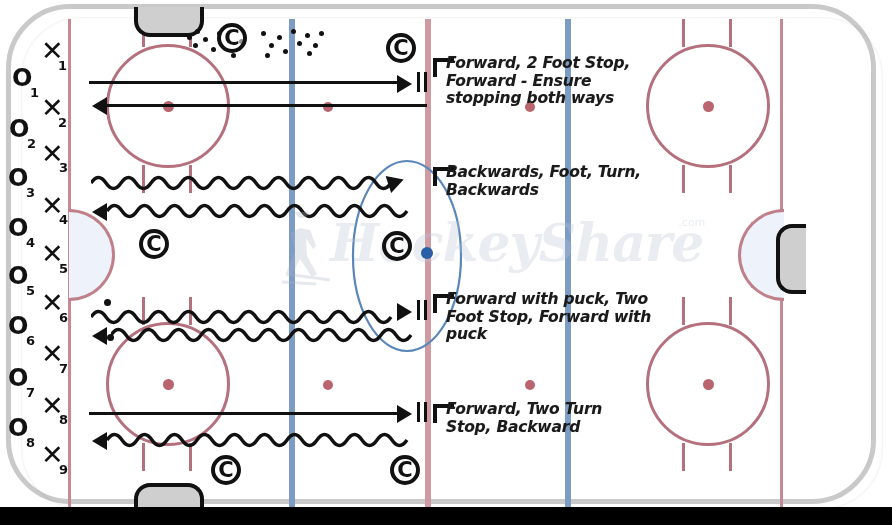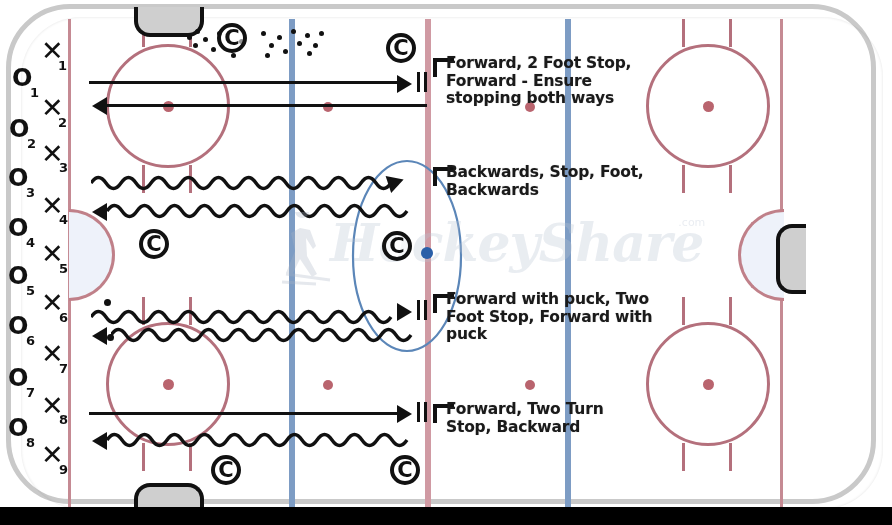--- a/index.html
+++ b/index.html
@@ -63,21 +63,21 @@
   
   .puck{position:absolute;width:7px;height:7px;border-radius:50%;background:#111;}
   .blue-puck{position:absolute;width:12px;height:12px;border-radius:50%;background:#2a5fa8;}
 
   
   .callout{position:absolute;}
   .callout .brk{position:absolute;left:0;top:0;width:17px;height:15px;
       border-left:4px solid #111;border-top:4px solid #111;}
   .callout .txt{position:absolute;left:13px;top:-3px;font-weight:bold;color:#1a1a1a;
       font-size:15.5px;line-height:17.5px;letter-spacing:-.2px;font-family:"DejaVu Sans",sans-serif;
-      text-shadow:0 0 1px rgba(0,0,0,.25);}
+      text-shadow:0 0 1px rgba(0,0,0,.25);font-style:italic;}
 
   
   .scatter{position:absolute;}
   .scatter b{position:absolute;width:5px;height:5px;border-radius:50%;background:#111;display:block;}
 
   
   .wm{position:absolute;opacity:.30;pointer-events:none;}
   .wm-text{font-family:"DejaVu Serif",serif;font-style:italic;font-weight:bold;
       font-size:52px;color:#b9c4d4;letter-spacing:-1px;}
   .wm-com{font-family:"DejaVu Sans",sans-serif;font-style:normal;font-size:11px;
@@ -288,21 +288,21 @@
   <div class="big-c" style="left:211px;top:455px;">C</div>
   <div class="big-c" style="left:390px;top:455px;">C</div>
 
   <div class="callout" style="left:433px;top:58px;width:235px;">
     <div class="brk"></div>
     <div class="txt">Forward, 2 Foot Stop, Forward - Ensure stopping both ways</div>
   </div>
 
   <div class="callout" style="left:433px;top:167px;width:230px;">
     <div class="brk"></div>
-    <div class="txt">Backwards, Stop, Foot, Backwards</div>
+    <div class="txt">Backwards, Foot, Turn, Backwards</div>
   </div>
 
   <div class="callout" style="left:433px;top:294px;width:240px;">
     <div class="brk"></div>
     <div class="txt">Forward with puck, Two Foot Stop, Forward with puck</div>
   </div>
 
   <div class="callout" style="left:433px;top:404px;width:215px;">
     <div class="brk"></div>
     <div class="txt">Forward, Two Turn Stop, Backward</div>

